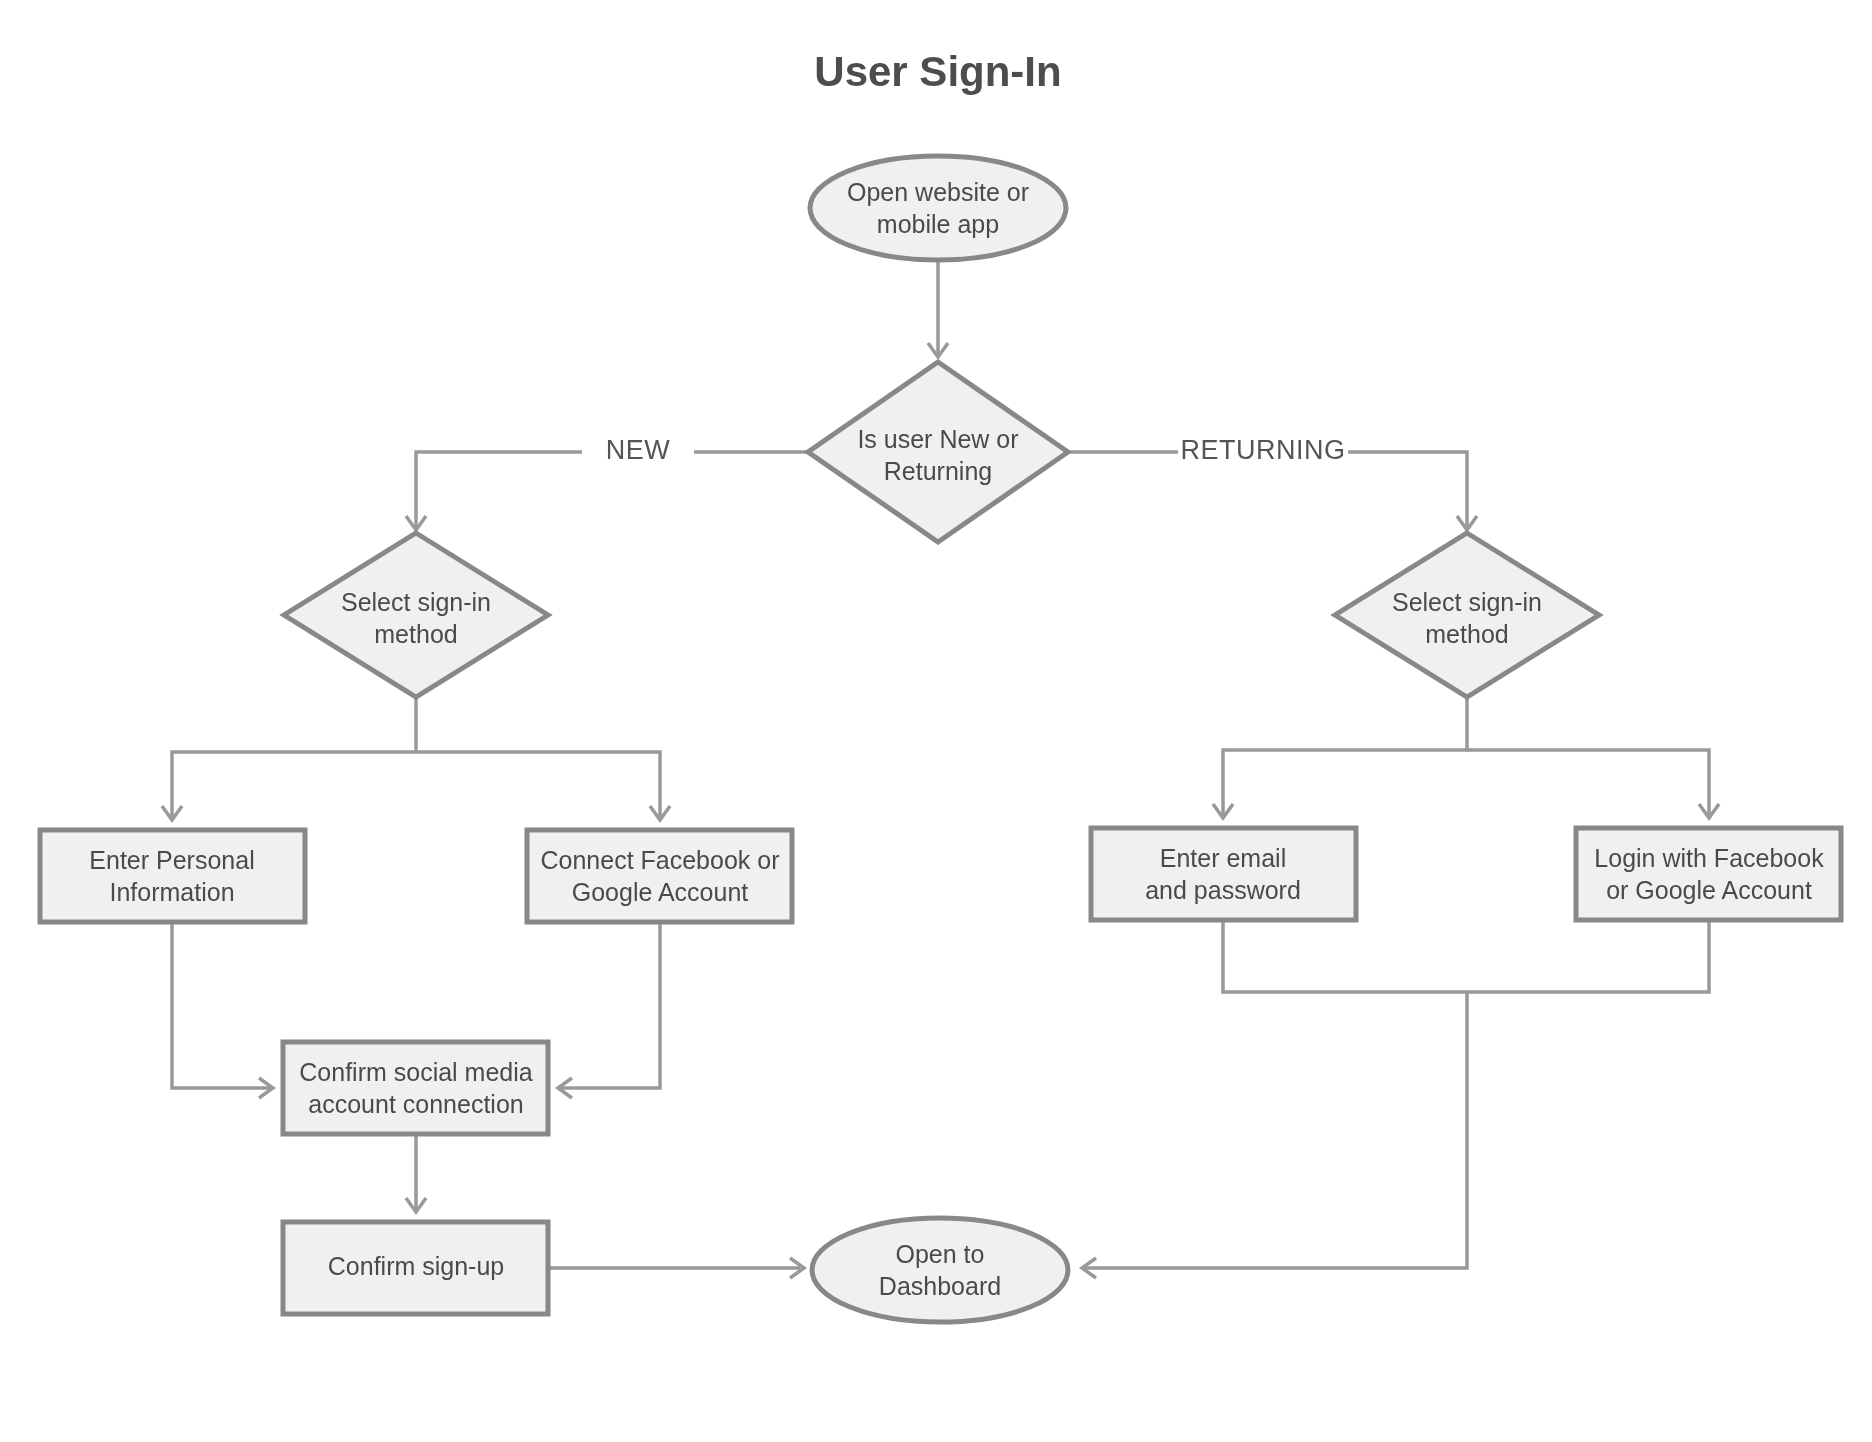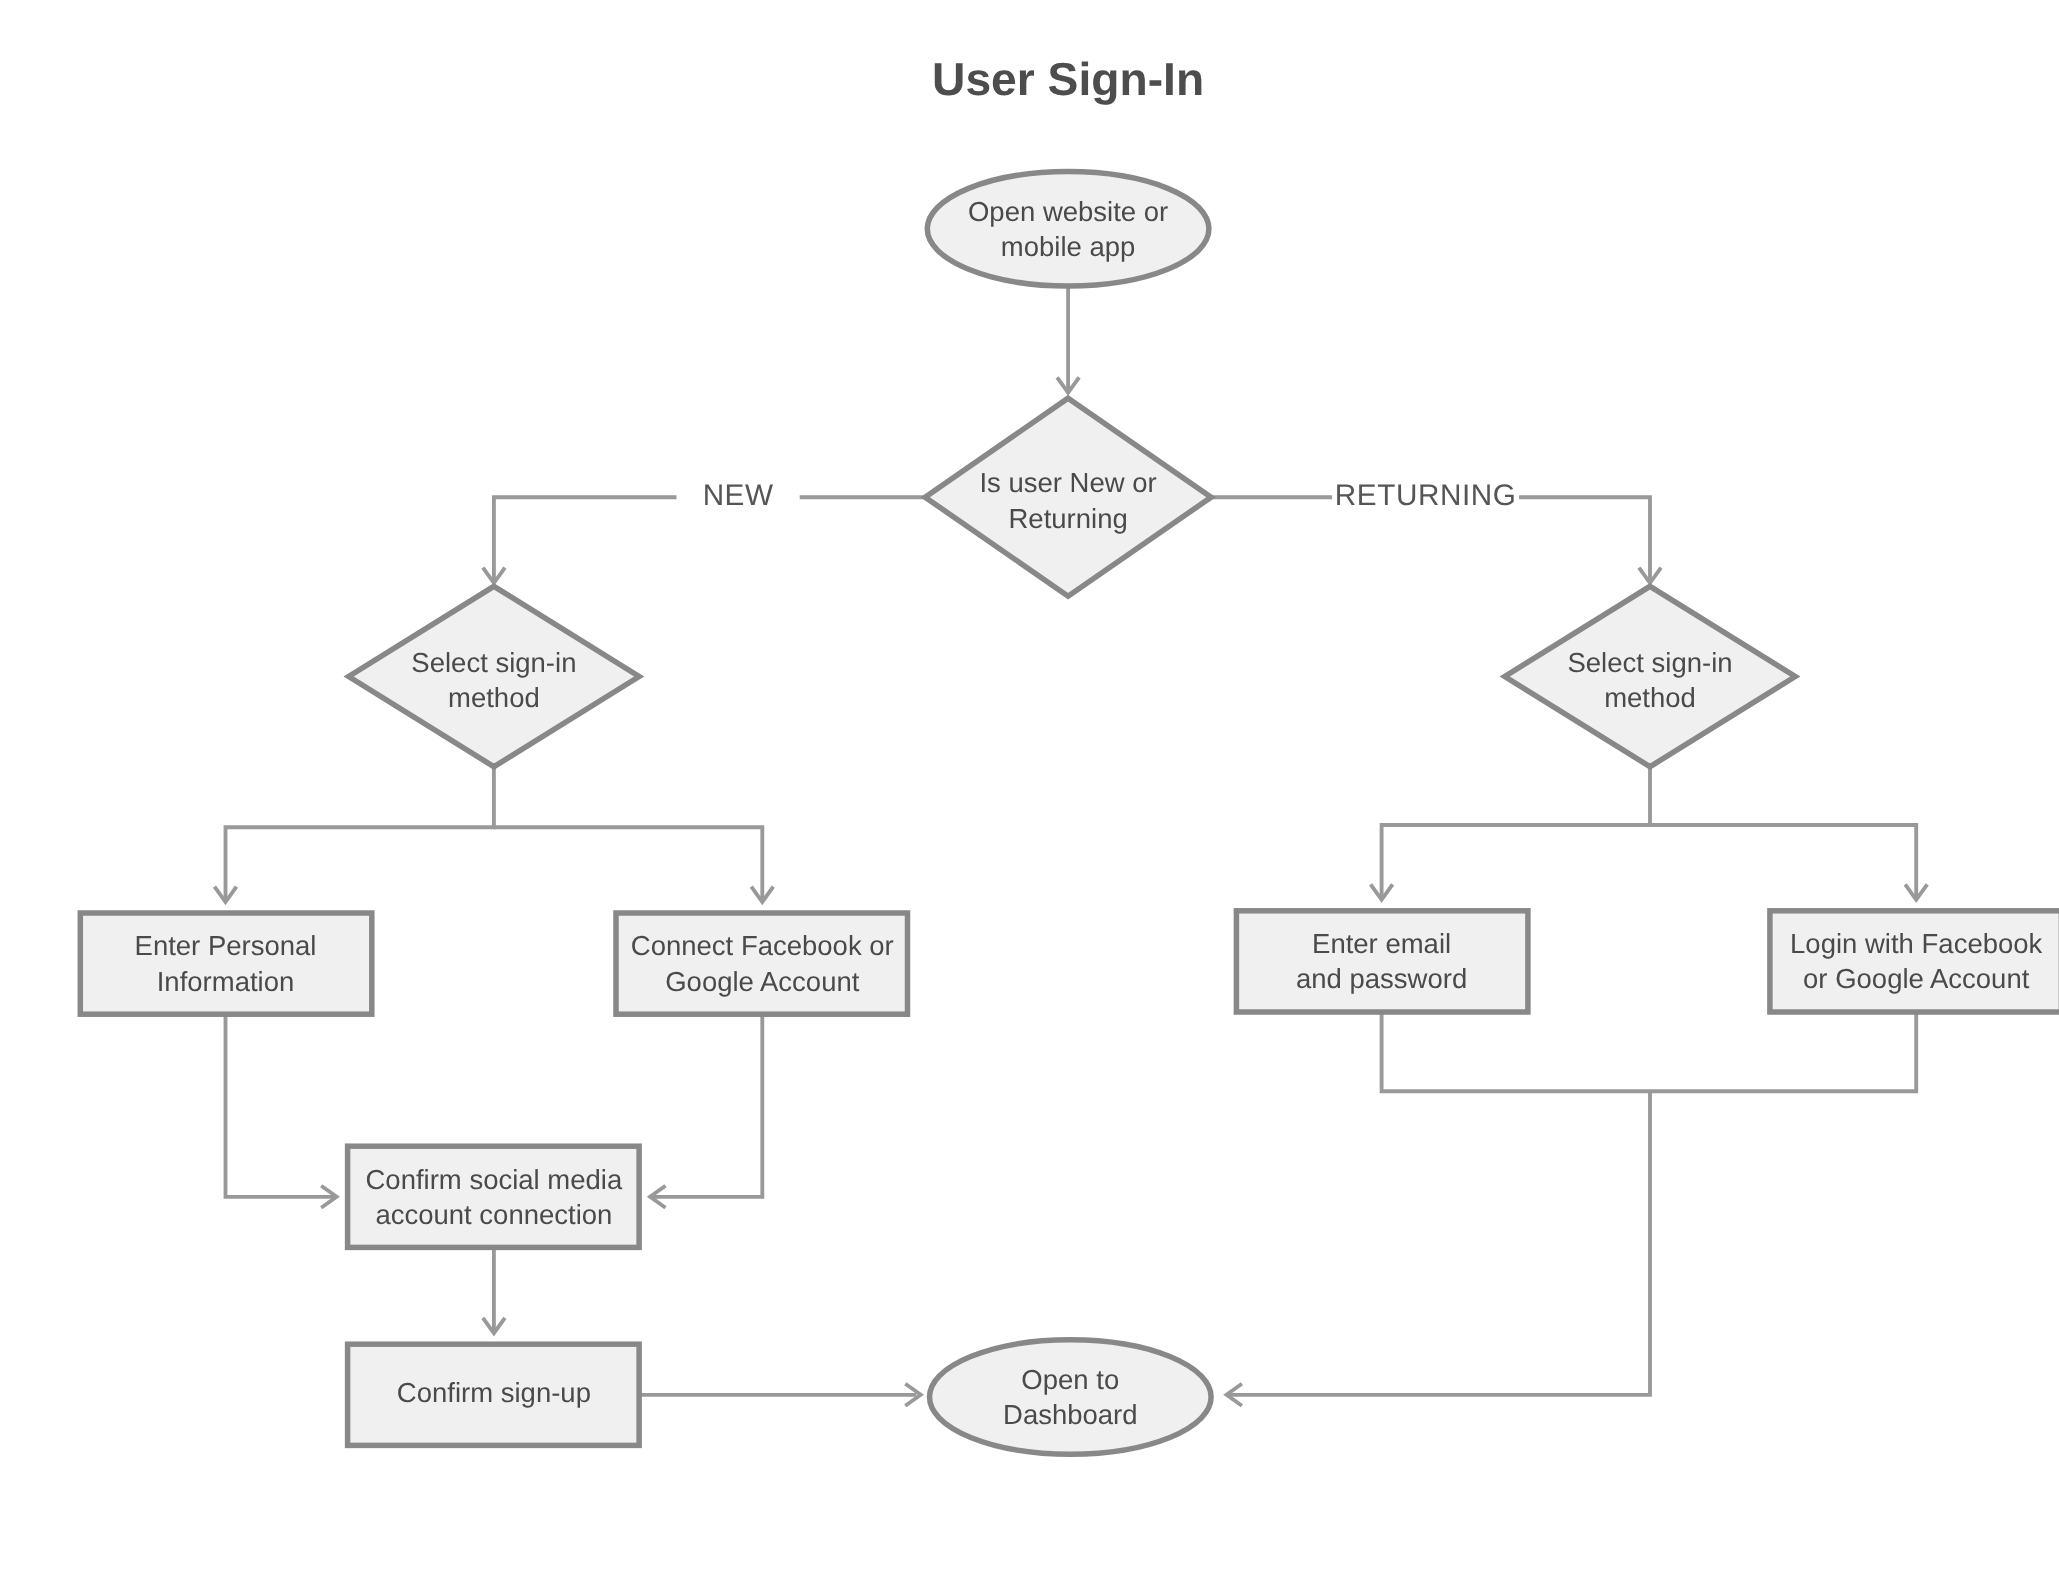--- a/index.html
+++ b/index.html
@@ -11,21 +11,20 @@
     width: 1872px;
     height: 1442px;
     font-family: "Liberation Sans", sans-serif;
     overflow: hidden;
   }
   #diagram-root {
     position: relative;
     width: 1667px;
     height: 1442px;
     background: #ffffff;
-    padding-left: 33px;
   }
   svg#flowchart {
     display: block;
     width: 1872px;
     height: 1442px;
   }
   .node-shape {
     fill: #f0f0f0;
     stroke: #888888;
     stroke-width: 5;

